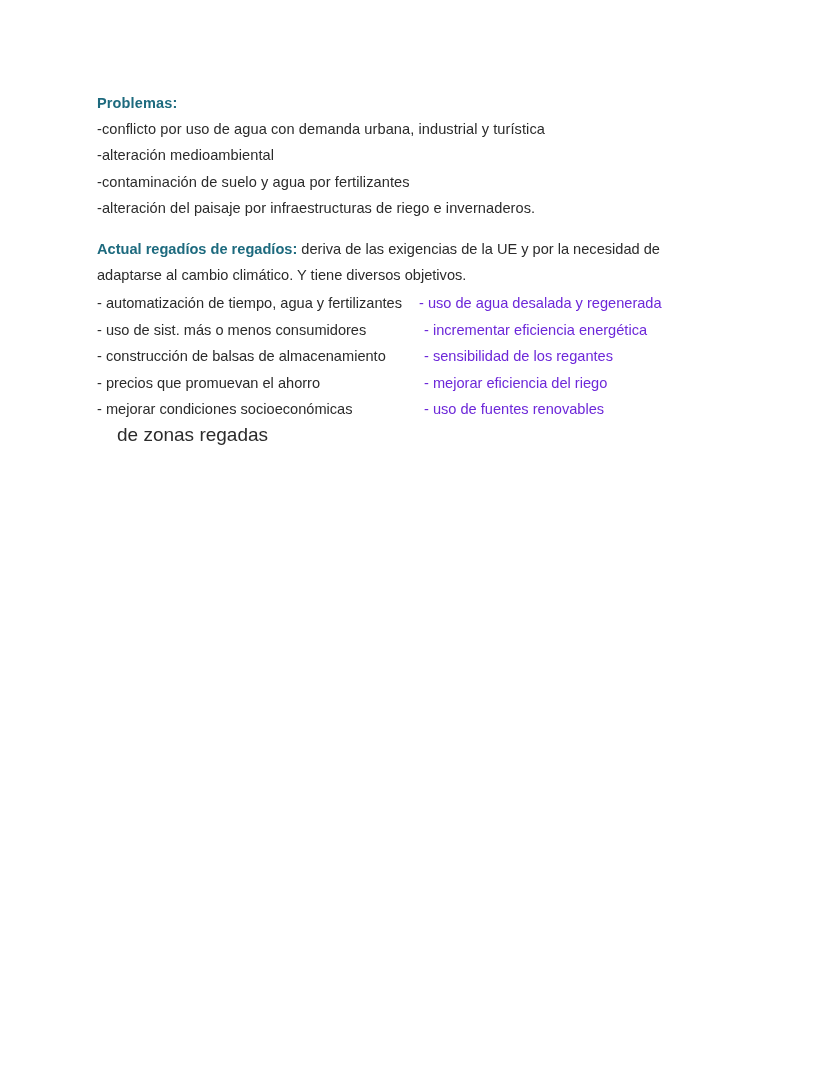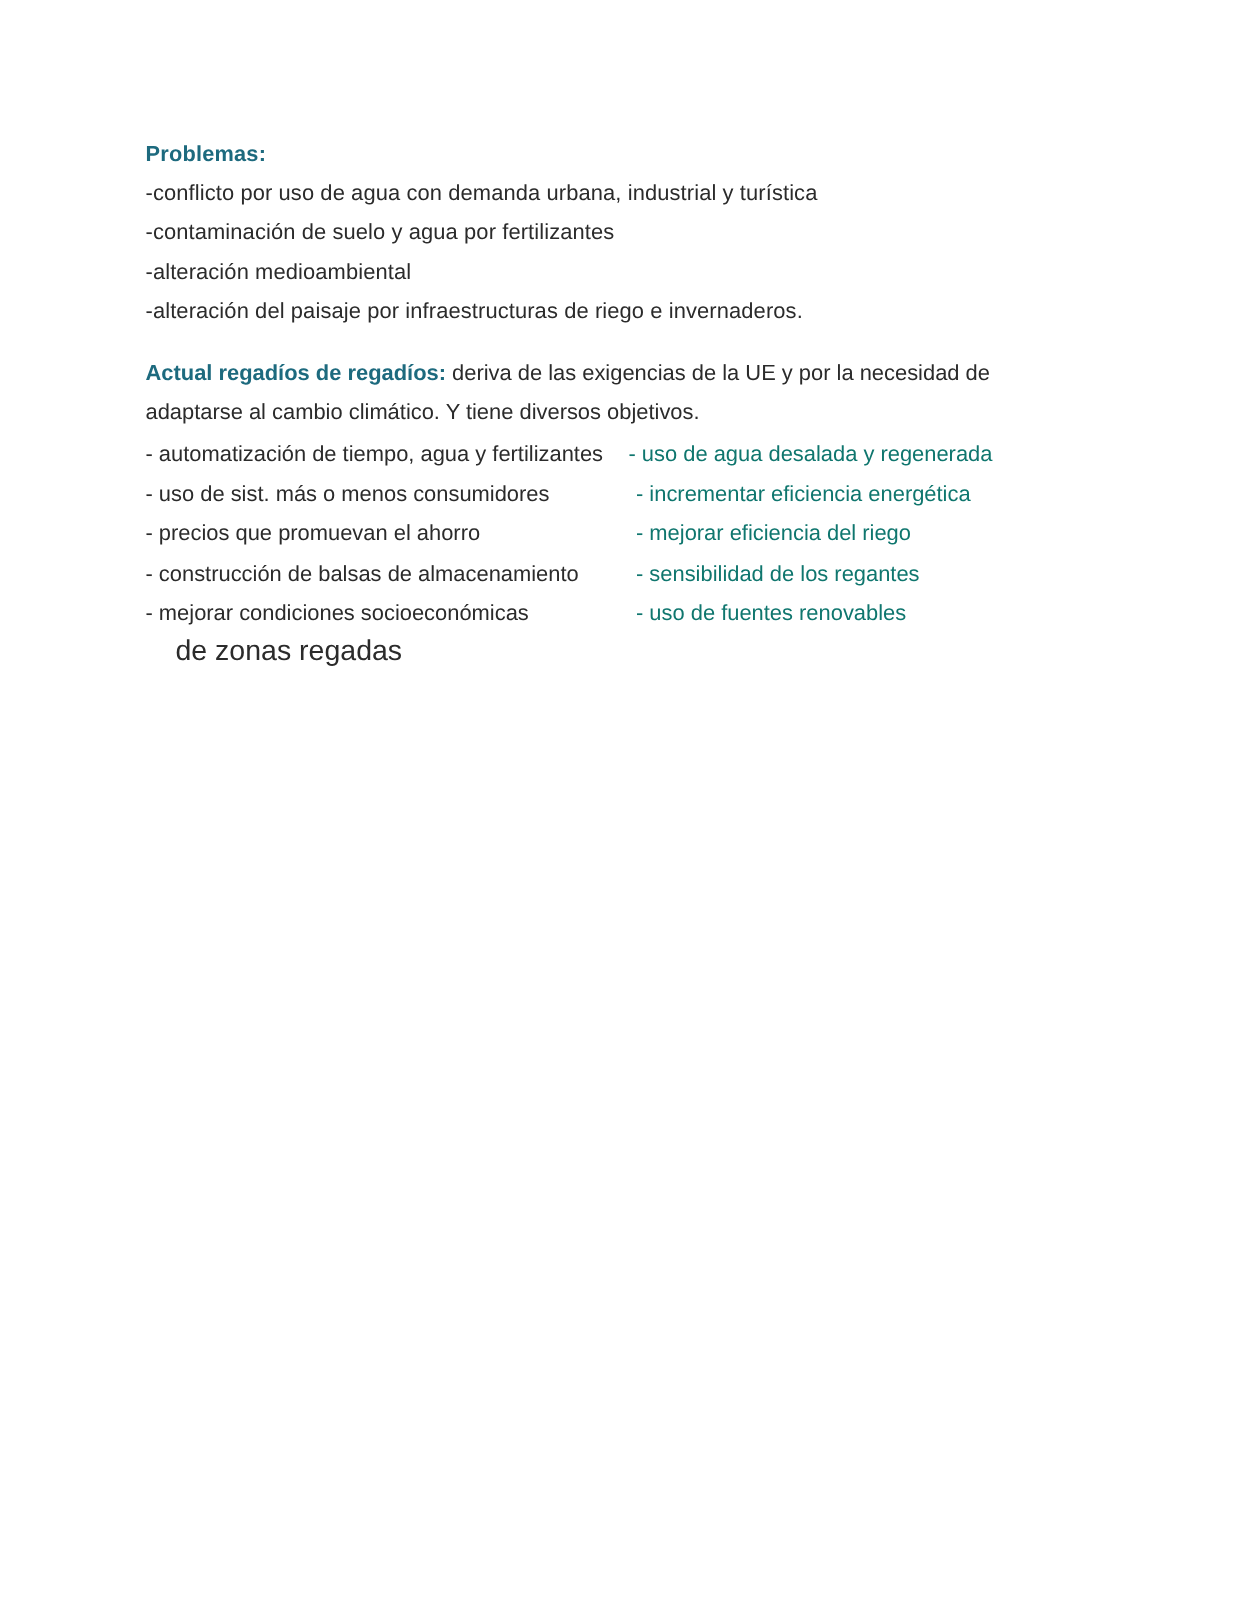--- a/index.html
+++ b/index.html
@@ -92,21 +92,21 @@
     color: #2b2b2b;
     white-space: pre;
   }
 
   .col-right {
     position: absolute;
     left: 327px;
     top: 0;
     font-size: 14.6px;
     line-height: 26.4px;
-    color: #0f766e;
+    color: #6d28d9;
     white-space: pre;
   }
 
   .col-right.indent-first {
     left: 322px;
   }
 
   .continuation {
     position: absolute;
     left: 20px;
@@ -121,22 +121,22 @@
 <body>
 
 <div class="page">
   <div class="content">
 
     <div>
       <p class="section-heading">Problemas:</p>
 
       <div class="block-problemas">
         <p class="text-line">-conflicto por uso de agua con demanda urbana, industrial y turística</p>
+        <p class="text-line">-alteración medioambiental</p>
         <p class="text-line">-contaminación de suelo y agua por fertilizantes</p>
-        <p class="text-line">-alteración medioambiental</p>
         <p class="text-line">-alteración del paisaje por infraestructuras de riego e invernaderos.</p>
       </div>
     </div>
 
     <div class="gap-between-blocks"></div>
 
     <div>
       <p class="lead-paragraph">
         <span class="lead-label">Actual regadíos de regadíos:</span><span> deriva de las exigencias de la UE y por la necesidad de adaptarse al cambio climático. Y tiene diversos objetivos.</span>
       </p>
@@ -147,27 +147,27 @@
           <span class="col-left">- automatización de tiempo, agua y fertilizantes</span>
           <span class="col-right indent-first">- uso de agua desalada y regenerada</span>
         </div>
 
         <div class="objectives-row">
           <span class="col-left">- uso de sist. más o menos consumidores</span>
           <span class="col-right">- incrementar eficiencia energética</span>
         </div>
 
         <div class="objectives-row">
-          <span class="col-left">- precios que promuevan el ahorro</span>
-          <span class="col-right">- mejorar eficiencia del riego</span>
+          <span class="col-left">- construcción de balsas de almacenamiento</span>
+          <span class="col-right">- sensibilidad de los regantes</span>
         </div>
 
         <div class="objectives-row">
-          <span class="col-left">- construcción de balsas de almacenamiento</span>
-          <span class="col-right">- sensibilidad de los regantes</span>
+          <span class="col-left">- precios que promuevan el ahorro</span>
+          <span class="col-right">- mejorar eficiencia del riego</span>
         </div>
 
         <div class="objectives-row">
           <span class="col-left">- mejorar condiciones socioeconómicas</span>
           <span class="col-right">- uso de fuentes renovables</span>
         </div>
 
         <div class="objectives-row">
           <span class="continuation">de zonas regadas</span>
         </div>

